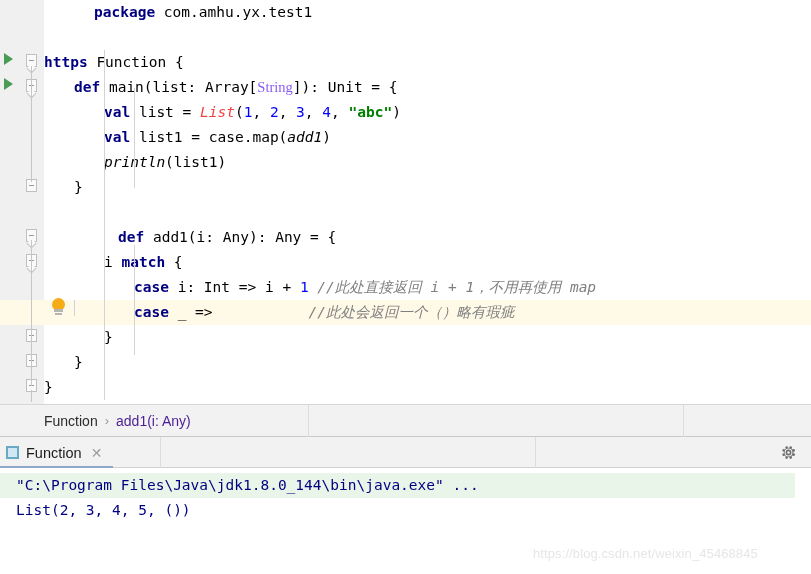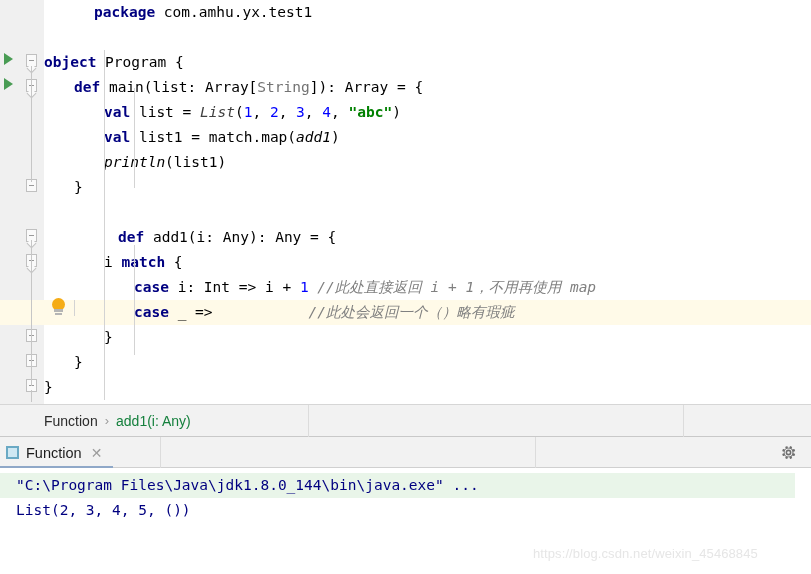--- a/index.html
+++ b/index.html
@@ -58,24 +58,24 @@
     left: 44px;
     top: 0;
     white-space: pre;
   }
   .line.hl {
     background: #fffae8;
   }
 
   
   .kw      { color: #000080; font-weight: bold; }
-  .type    { color: #737373; }
+  .type    { color: #8b5cf6; font-family: Liberation Serif, serif; }
   .num     { color: #0000ff; }
   .str     { color: #008000; font-weight: bold; }
-  .obj     { color: #404040; font-style: italic; }
+  .obj     { color: #ef4444; font-style: italic; }
   .fn      { color: #000000; font-style: italic; }
   .cmt     { color: #808080; font-style: italic; }
   .plain   { color: #000000; }
 
   
   .indent-guide {
     position: absolute;
     width: 1px;
     background: #d3d3d3;
   }
@@ -165,21 +165,21 @@
     box-sizing: border-box;
     font-family: "Liberation Sans", sans-serif;
     font-size: 14px;
     display: flex;
     align-items: center;
   }
   .crumb-spacer { width: 44px; }
   .crumb {
     color: #2b2b2b;
   }
-  .crumb.dim { color: #15803d; }
+  .crumb.dim { color: #4c1d95; }
   .crumb-sep {
     color: #9b9b9b;
     margin: 0 7px;
     font-size: 13px;
   }
   .crumb-div {
     position: absolute;
     left: 308px; top: 0;
     width: 1px; height: 33px;
     background: #dcdcdc;
@@ -299,24 +299,24 @@
 </head>
 <body>
 
 <div id="editor">
   <div class="gutter-bg"></div>
   <div class="gutter-fold-bg"></div>
 
   <div id="code-lines">
       <div class="line" style="top: 0px;"><span class="txt" style="left: 50px; margin-left: 44px;"><span class="kw">package</span><span class="plain"> com.amhu.yx.test1</span></span></div>
       <div class="line" style="top: 25px;"><span class="txt" style="left: 44px;"></span></div>
-      <div class="line" style="top: 50px;"><span class="txt" style="left: 44px;"><span class="kw">object</span><span class="plain"> Program {</span></span></div>
-      <div class="line" style="top: 75px;"><span class="txt" style="left: 74px;"><span class="kw">def</span><span class="plain"> main(list: Array[</span><span class="type">String</span><span class="plain">]): Array = {</span></span></div>
+      <div class="line" style="top: 50px;"><span class="txt" style="left: 44px;"><span class="kw">https</span><span class="plain"> Function {</span></span></div>
+      <div class="line" style="top: 75px;"><span class="txt" style="left: 74px;"><span class="kw">def</span><span class="plain"> main(list: Array[</span><span class="type">String</span><span class="plain">]): Unit = {</span></span></div>
       <div class="line" style="top: 100px;"><span class="txt" style="left: 104px;"><span class="kw">val</span><span class="plain"> list = </span><span class="obj">List</span><span class="plain">(</span><span class="num">1</span><span class="plain">, </span><span class="num">2</span><span class="plain">, </span><span class="num">3</span><span class="plain">, </span><span class="num">4</span><span class="plain">, </span><span class="str">"abc"</span><span class="plain">)</span></span></div>
-      <div class="line" style="top: 125px;"><span class="txt" style="left: 104px;"><span class="kw">val</span><span class="plain"> list1 = match.map(</span><span class="fn">add1</span><span class="plain">)</span></span></div>
+      <div class="line" style="top: 125px;"><span class="txt" style="left: 104px;"><span class="kw">val</span><span class="plain"> list1 = case.map(</span><span class="fn">add1</span><span class="plain">)</span></span></div>
       <div class="line" style="top: 150px;"><span class="txt" style="left: 104px;"><span class="fn">println</span><span class="plain">(list1)</span></span></div>
       <div class="line" style="top: 175px;"><span class="txt" style="left: 74px;"><span class="plain">}</span></span></div>
       <div class="line" style="top: 200px;"><span class="txt" style="left: 44px;"></span></div>
       <div class="line" style="top: 225px; margin-left: 44px;"><span class="txt" style="left: 74px;"><span class="kw">def</span><span class="plain"> add1(i: Any): Any = {</span></span></div>
       <div class="line" style="top: 250px;"><span class="txt" style="left: 104px;"><span class="plain">i </span><span class="kw">match</span><span class="plain"> {</span></span></div>
       <div class="line" style="top: 275px;"><span class="txt" style="left: 134px;"><span class="kw">case</span><span class="plain"> i: Int =&gt; i + </span><span class="num">1</span><span class="plain"> </span><span class="cmt">//此处直接返回 i + 1，不用再使用 map</span></span></div>
       <div class="line hl" style="top: 300px;"><span class="txt" style="left: 134px;"><span class="kw">case</span><span class="plain"> _ =&gt;           </span><span class="cmt">//此处会返回一个（）略有瑕疵</span></span></div>
       <div class="line" style="top: 325px;"><span class="txt" style="left: 104px;"><span class="plain">}</span></span></div>
       <div class="line" style="top: 350px;"><span class="txt" style="left: 74px;"><span class="plain">}</span></span></div>
       <div class="line" style="top: 375px;"><span class="txt" style="left: 44px;"><span class="plain">}</span></span></div>

